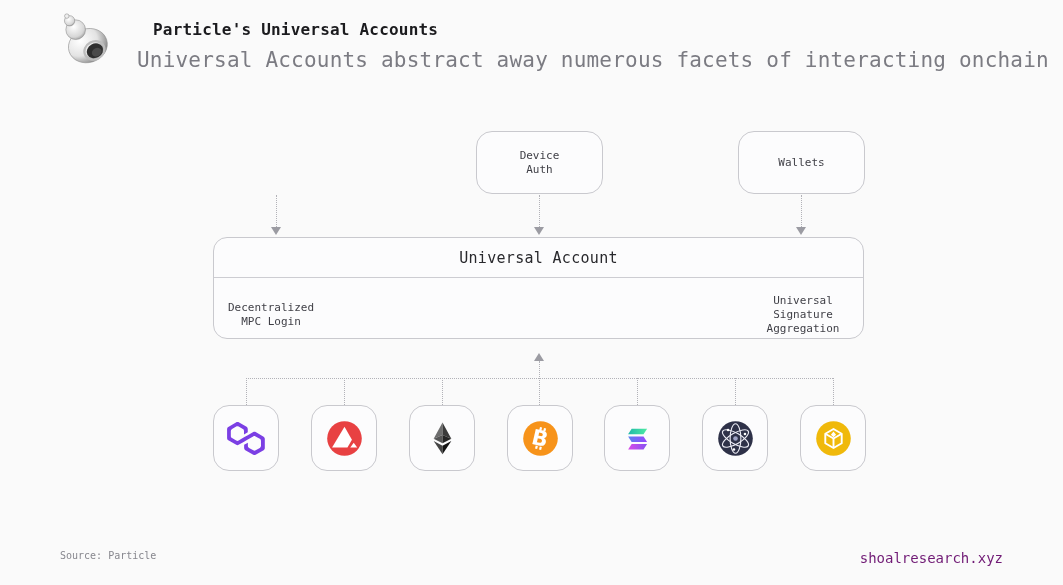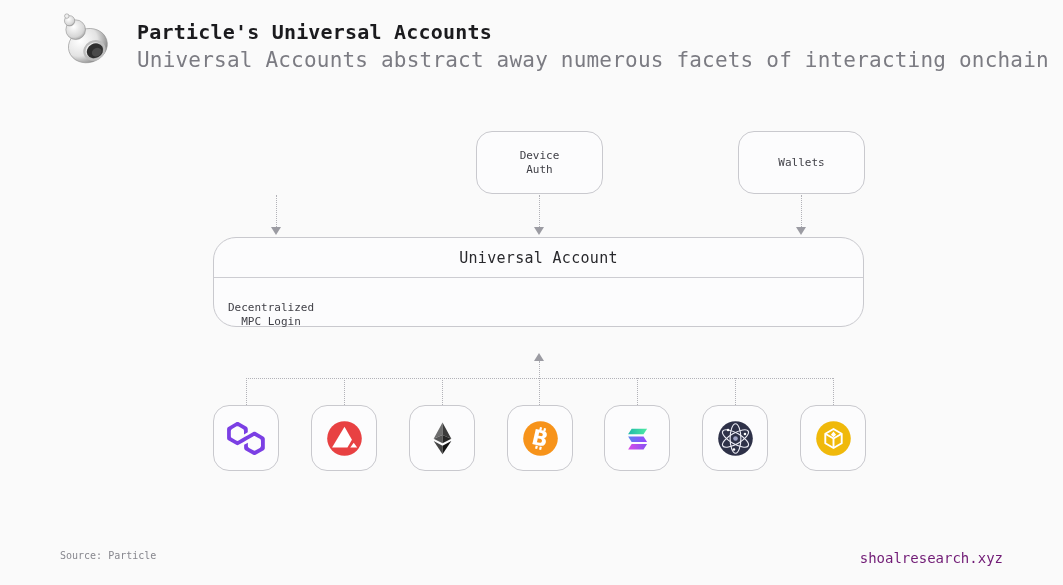--- a/index.html
+++ b/index.html
@@ -1,30 +1,30 @@
 <!DOCTYPE html>
 <html><head>
 <meta charset="utf-8">
 <style>
   html,body{margin:0;padding:0;}
   body{font-family:"DejaVu Sans Mono","Liberation Mono",monospace;}
   #canvas{position:relative;width:1063px;height:585px;background:#FAFAFA;overflow:hidden;}
 
   
   .logo{position:absolute;left:56px;top:10px;width:60px;height:60px;}
-  .title{position:absolute;left:137px;top:20px;font-size:20px;font-weight:600;color:#1B1B1E;letter-spacing:.2px;}
+  .title{position:absolute;left:153px;top:20px;font-size:16px;font-weight:600;color:#1B1B1E;letter-spacing:.2px;}
   .subtitle{position:absolute;left:137px;top:48px;font-size:21px;color:#7B7B82;letter-spacing:.2px;}
 
   
   .card{position:absolute;background:#FCFCFD;border:1px solid #C9C9CE;border-radius:16px;box-sizing:border-box;}
   .node{width:127px;height:63px;display:flex;align-items:center;justify-content:center;text-align:center;
         font-size:11px;line-height:14px;color:#3F3F46;white-space:pre-line;}
 
   
-  .ua{left:213px;top:237px;width:651px;height:90px;border-radius:23px;}
+  .ua{left:213px;top:237px;width:651px;height:102px;border-radius:14px;}
   .ua-header{height:39px;border-bottom:1px solid #CDCDD2;display:flex;align-items:center;justify-content:center;
              font-size:15px;color:#29292D;letter-spacing:.3px;}
   .ua-feature{position:absolute;transform:translate(-50%,-50%);text-align:center;font-size:11px;line-height:14px;
               color:#3F3F46;white-space:pre-line;}
 
   
   .vline{position:absolute;width:0;border-left:1px dotted #B2B2B8;}
   .hline{position:absolute;height:0;border-top:1px dotted #B2B2B8;}
   .ah-down{position:absolute;width:0;height:0;border-left:5px solid transparent;border-right:5px solid transparent;
            border-top:8px solid #9B9BA2;}
@@ -80,20 +80,23 @@
   <div class="ah-down" style="left:271px;top:227px"></div>
   <div class="vline" style="left:539px;top:195px;height:32px"></div>
   <div class="ah-down" style="left:534px;top:227px"></div>
   <div class="vline" style="left:801px;top:195px;height:32px"></div>
   <div class="ah-down" style="left:796px;top:227px"></div>
 
   <div class="card ua">
     <div class="ua-header">Universal Account</div>
     <div class="ua-feature" style="left:57px;top:77px">Decentralized
 MPC Login</div>
+    <div class="ua-feature" style="left:589px;top:77px">Universal
+Signature
+Aggregation</div>
   </div>
 
   <div class="ah-up" style="left:534px;top:353px"></div>
   <div class="vline" style="left:539px;top:361px;height:44px"></div>
 
   <div class="hline" style="left:246px;top:378px;width:587px"></div>
   <div class="vline" style="left:246px;top:378px;height:27px"></div>
   <div class="vline" style="left:344px;top:378px;height:27px"></div>
   <div class="vline" style="left:442px;top:378px;height:27px"></div>
   <div class="vline" style="left:637px;top:378px;height:27px"></div>

